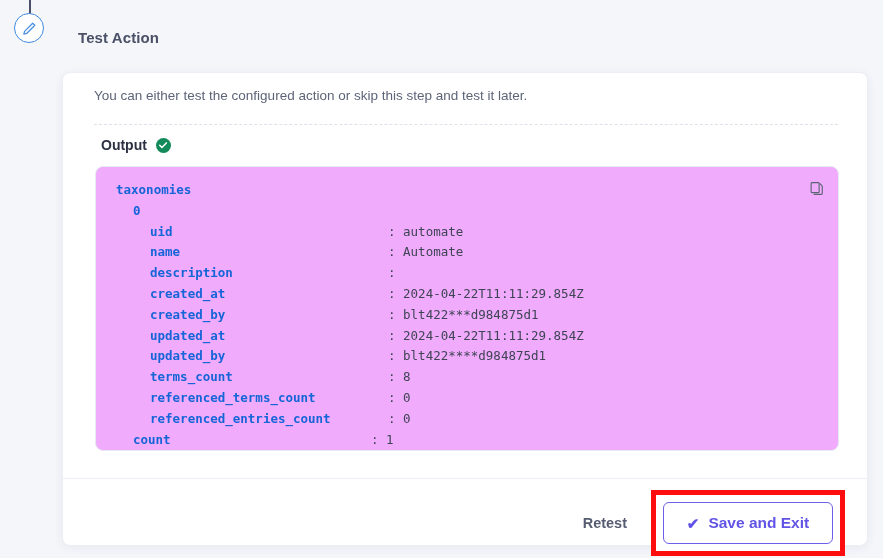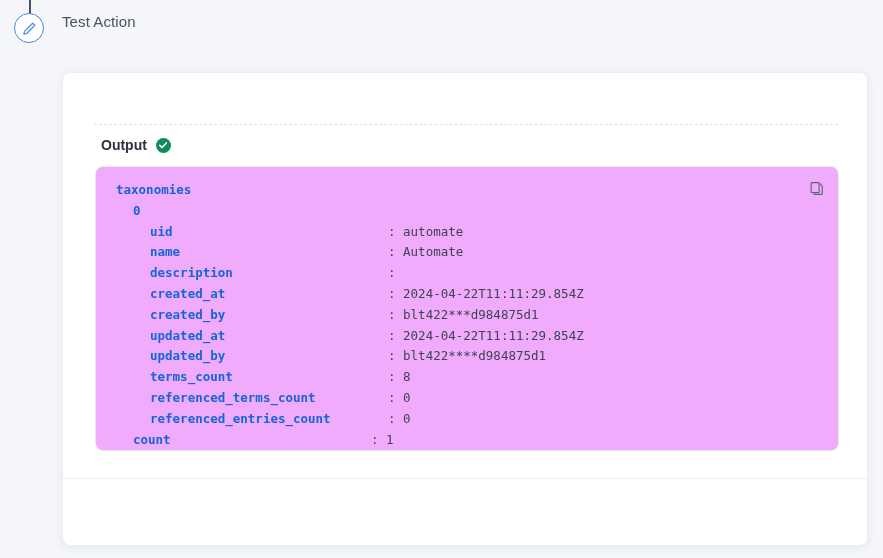--- a/index.html
+++ b/index.html
@@ -49,25 +49,25 @@
 
   
   .head {
     position: absolute;
     left: 62px;
     top: 12px;
     width: 600px;
   }
   .head-title {
     font-size: 15px;
-    font-weight: normal;
+    font-weight: bold;
     color: #4a5066;
     letter-spacing: .1px;
     line-height: 20px;
-    margin: 0;
+    margin: 16px;
   }
   .head-sub {
     font-size: 13.5px;
     color: #5d6478;
     line-height: 20px;
     margin: 2px 0 0 0;
   }
 
   
   .card {
@@ -244,20 +244,21 @@
     </span>
   </div>
 </div>
 
 <div class="head">
   <div class="head-title">Test Action</div>
 </div>
 
 <div class="card">
 
+  <div class="card-intro">You can either test the configured action or skip this step and test it later.</div>
   <div class="card-dash"></div>
 
   <div class="out-head">
     <span class="out-label">Output</span>
     <span class="check-badge">
       <svg width="10" height="10" viewBox="0 0 24 24" fill="none" stroke="#ffffff" stroke-width="3.6" stroke-linecap="round" stroke-linejoin="round">
         <path d="M4 12.5l5.5 5.5L20 7"></path>
       </svg>
     </span>
   </div>
@@ -267,14 +268,23 @@
       <svg width="16" height="17" viewBox="0 0 24 24" fill="none" stroke="#5b6475" stroke-width="1.7" stroke-linecap="round" stroke-linejoin="round">
         <rect x="3.2" y="3.2" width="12" height="15" rx="1.3"></rect>
         <path d="M7.6 20.8h11a1.3 1.3 0 0 0 1.3-1.3V8.3l-3.5-3.5"></path>
       </svg>
     </div>
     <div class="tree"><div class="trow"><span class="tkey col-key" style="padding-left: 0px; width: 238px; flex: 0 0 238px;">taxonomies</span></div><div class="trow"><span class="tkey col-key" style="padding-left: 17px; width: 238px; flex: 0 0 238px;">0</span></div><div class="trow"><span class="tkey col-key" style="padding-left: 34px; width: 238px; flex: 0 0 238px;">uid</span><span class="tsep">: </span><span class="tval">automate</span></div><div class="trow"><span class="tkey col-key" style="padding-left: 34px; width: 238px; flex: 0 0 238px;">name</span><span class="tsep">: </span><span class="tval">Automate</span></div><div class="trow"><span class="tkey col-key" style="padding-left: 34px; width: 238px; flex: 0 0 238px;">description</span><span class="tsep">: </span><span class="tval"></span></div><div class="trow"><span class="tkey col-key" style="padding-left: 34px; width: 238px; flex: 0 0 238px;">created_at</span><span class="tsep">: </span><span class="tval">2024-04-22T11:11:29.854Z</span></div><div class="trow"><span class="tkey col-key" style="padding-left: 34px; width: 238px; flex: 0 0 238px;">created_by</span><span class="tsep">: </span><span class="tval">blt422***d984875d1</span></div><div class="trow"><span class="tkey col-key" style="padding-left: 34px; width: 238px; flex: 0 0 238px;">updated_at</span><span class="tsep">: </span><span class="tval">2024-04-22T11:11:29.854Z</span></div><div class="trow"><span class="tkey col-key" style="padding-left: 34px; width: 238px; flex: 0 0 238px;">updated_by</span><span class="tsep">: </span><span class="tval">blt422****d984875d1</span></div><div class="trow"><span class="tkey col-key" style="padding-left: 34px; width: 238px; flex: 0 0 238px;">terms_count</span><span class="tsep">: </span><span class="tval">8</span></div><div class="trow"><span class="tkey col-key" style="padding-left: 34px; width: 238px; flex: 0 0 238px;">referenced_terms_count</span><span class="tsep">: </span><span class="tval">0</span></div><div class="trow"><span class="tkey col-key" style="padding-left: 34px; width: 238px; flex: 0 0 238px;">referenced_entries_count</span><span class="tsep">: </span><span class="tval">0</span></div><div class="trow"><span class="tkey col-key" style="padding-left: 17px; width: 238px; flex: 0 0 238px;">count</span><span class="tsep">: </span><span class="tval">1</span></div></div>
   </div>
 
   <div class="card-line"></div>
 
+  <div class="footer">
+    <div class="retest">Retest</div>
+    <div class="save-wrap">
+      <div class="save-btn">
+        <span class="save-check">✔</span>
+        <span>Save and Exit</span>
+      </div>
+    </div>
+  </div>
 
 </div>
 
 </body></html>

